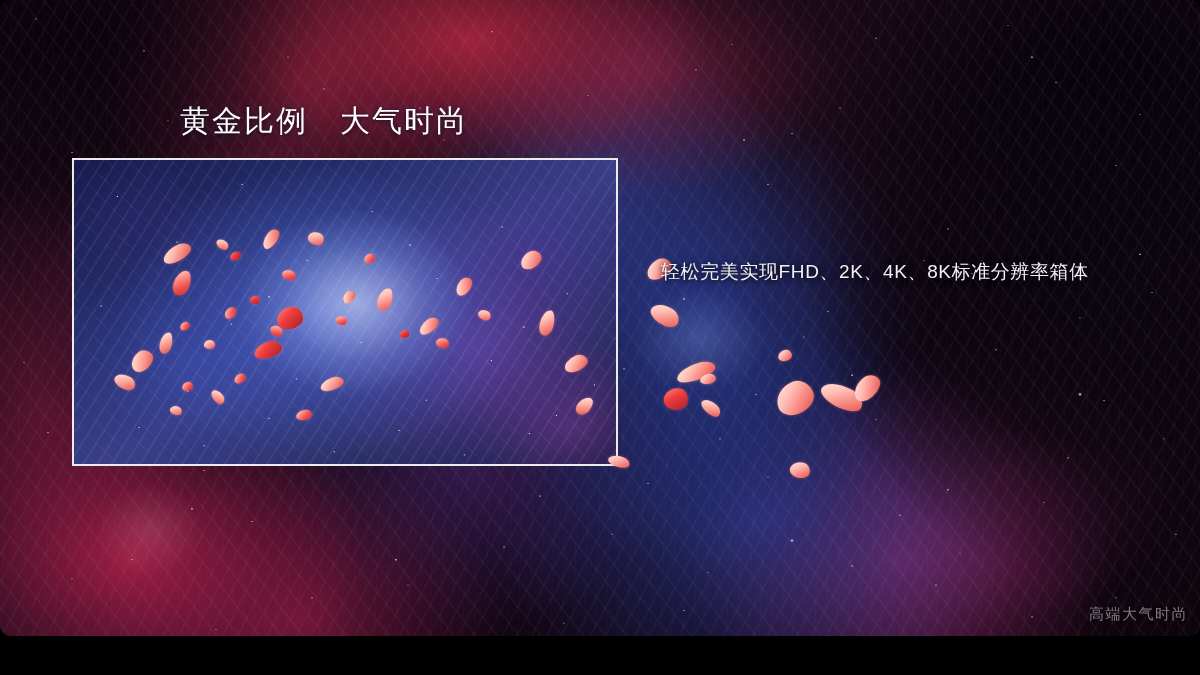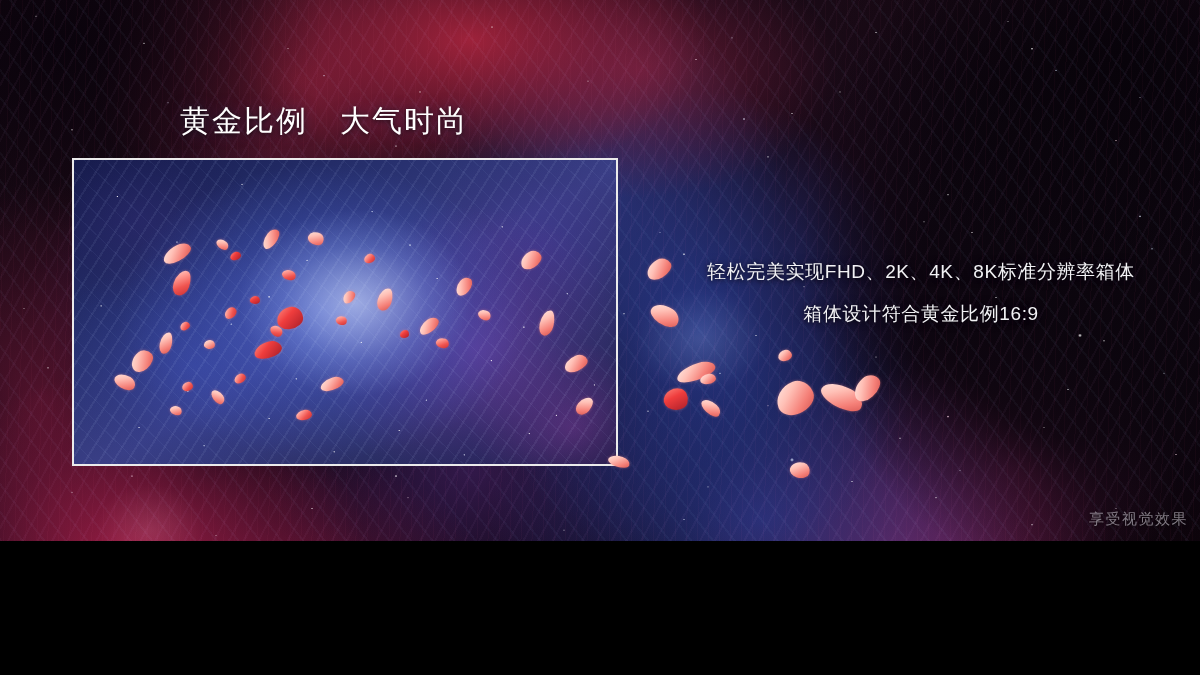--- a/index.html
+++ b/index.html
@@ -3,24 +3,25 @@
 <meta charset="utf-8">
 <style>
   html, body {
     margin: 0;
     padding: 0;
     background: #000;
   }
   #stage {
     position: relative;
     width: 1200px;
-    height: 541px;
+    height: 636px;
     overflow: hidden;
     font-family: "Liberation Sans", "DejaVu Sans", sans-serif;
     background: #0a0308;
+    border-radius: 11px;
   }
 
   
   .bg-layer { position: absolute; inset: 0; }
 
   #bg-base {
     background:
       
       radial-gradient(ellipse 420px 300px at 1120px 60px, rgba(8,3,10,1) 0%, rgba(8,3,10,0) 70%),
       radial-gradient(ellipse 380px 280px at 60px 40px, rgba(10,3,12,1) 0%, rgba(10,3,12,0) 70%),
@@ -263,21 +264,20 @@
     left: 661px; top: 251px;
     width: 520px;
   }
   .copy-line {
     font-size: 19px;
     line-height: 42px;
     color: #f2f2f5;
     letter-spacing: .6px;
     white-space: pre;
     text-shadow: 0 1px 4px rgba(0,0,0,.8), 0 0 10px rgba(20,10,40,.6);
-    text-align: center;
   }
   #watermark {
     position: absolute;
     right: 12px; bottom: 12px;
     font-size: 15px;
     letter-spacing: 1.5px;
     color: rgba(210,205,215,0.58);
     text-shadow: 0 1px 3px rgba(0,0,0,.6);
   }
 </style>
@@ -346,18 +346,17 @@
   <div class="petal pale" style="left:700px; top:374px; width:16px; height:10px; transform:rotate(-8deg);"></div>
   <div class="petal pale" style="left:776px; top:382px; width:38px; height:32px; transform:rotate(-22deg);"></div>
   <div class="petal pale" style="left:820px; top:386px; width:44px; height:22px; transform:rotate(28deg);"></div>
   <div class="petal pale" style="left:852px; top:378px; width:30px; height:20px; transform:rotate(-42deg);"></div>
   <div class="petal pale" style="left:790px; top:462px; width:20px; height:16px; transform:rotate(16deg);"></div>
   <div class="petal pale" style="left:778px; top:350px; width:14px; height:11px; transform:rotate(-10deg);"></div>
   <div class="petal pale" style="left:608px; top:456px; width:22px; height:11px; transform:rotate(18deg);"></div>
 
   <div id="body-copy">
     <div class="copy-line">轻松完美实现FHD、2K、4K、8K标准分辨率箱体</div>
-    <div class="copy-line">箱体设计符合黄金比例16:9</div>
   </div>
 
-  <div id="watermark">享受视觉效果</div>
+  <div id="watermark">高端大气时尚</div>
 
 </div>
 
 </body></html>

